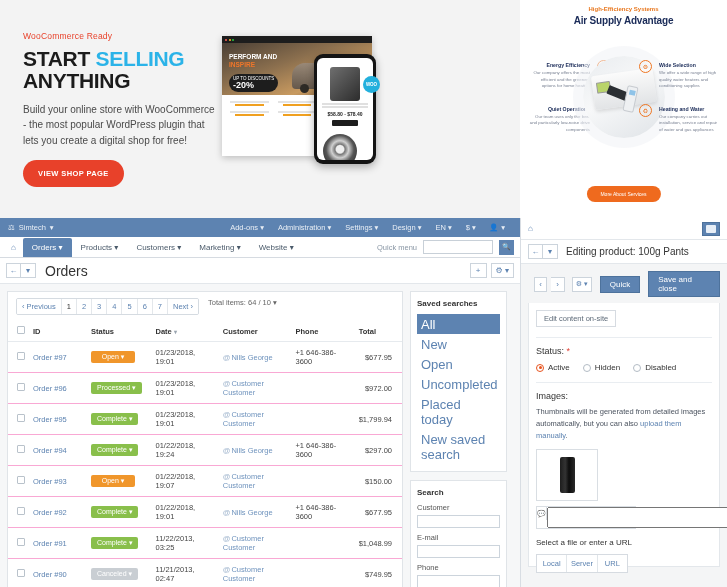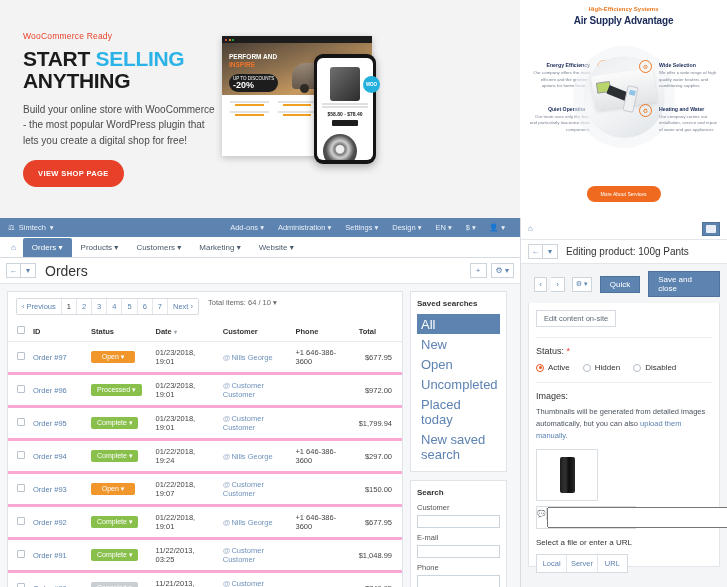--- a/index.html
+++ b/index.html
@@ -189,21 +189,21 @@
   .pg { padding:3px 5px; color:#5d83b1; border-right:1px solid #e3e7eb; background:#fff; white-space:nowrap; }
   .pg:last-child { border-right:none; }
   .pg.active { color:#333; }
   .pg-total { margin-left:9px; color:#666; }
 
   table.orders { width:100%; border-collapse:collapse; font-size:7.5px; }
   table.orders th {
     text-align:left; font-size:7.5px; color:#333; font-weight:bold;
     padding:5px 4px; border-bottom:1px solid #e6eaee;
   }
-  table.orders td { padding:6px 4px; border-bottom:3px solid #f9a8d4; color:#444; }
+  table.orders td { padding:6px 4px; border-bottom:1px solid #f9a8d4; color:#444; }
   .c-chk { width:20px; padding-left:9px !important; }
   .c-id { width:78px; }
   .c-status { width:72px; }
   .c-date { width:80px; }
   .c-cust { width:88px; }
   .c-phone { width:84px; }
   .c-total { text-align:right; padding-right:10px !important; }
   th.c-total { text-align:right; padding-right:10px !important; }
   .chk { width:8px;height:8px;border:1px solid #b9c2cb;background:#fff;display:inline-block;border-radius:1px; }
   .lnk { color:#5d83b1; }
@@ -396,20 +396,25 @@
         <div class="tb-item">👤 ▾</div>
       </div>
 
       <div class="menubar">
         <div class="mb-home">⌂</div>
         <div class="mb-item active"><span>Orders</span> ▾</div>
         <div class="mb-item"><span>Products</span> ▾</div>
         <div class="mb-item"><span>Customers</span> ▾</div>
         <div class="mb-item"><span>Marketing</span> ▾</div>
         <div class="mb-item"><span>Website</span> ▾</div>
+        <div class="mb-right">
+          <span class="quickmenu">Quick menu</span>
+          <input class="qm-box" value="" style="">
+          <div class="qm-btn">🔍</div>
+        </div>
       </div>
 
       <div class="pagehead">
         <div class="nav-sq">←</div>
         <div class="nav-sq r">▾</div>
         <div class="pagetitle">Orders</div>
         <div class="ph-right">
           <div class="ph-btn">+</div>
           <div class="ph-btn">⚙ ▾</div>
         </div>

